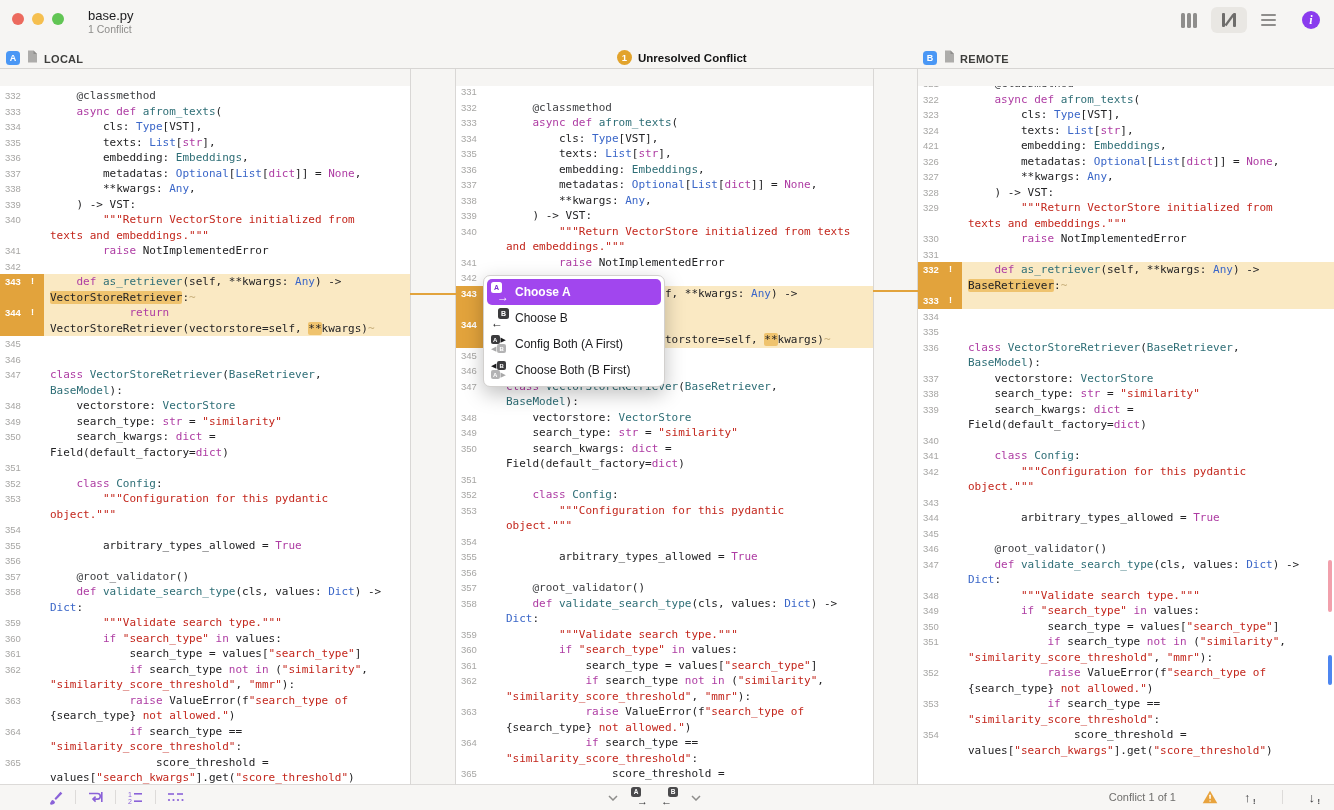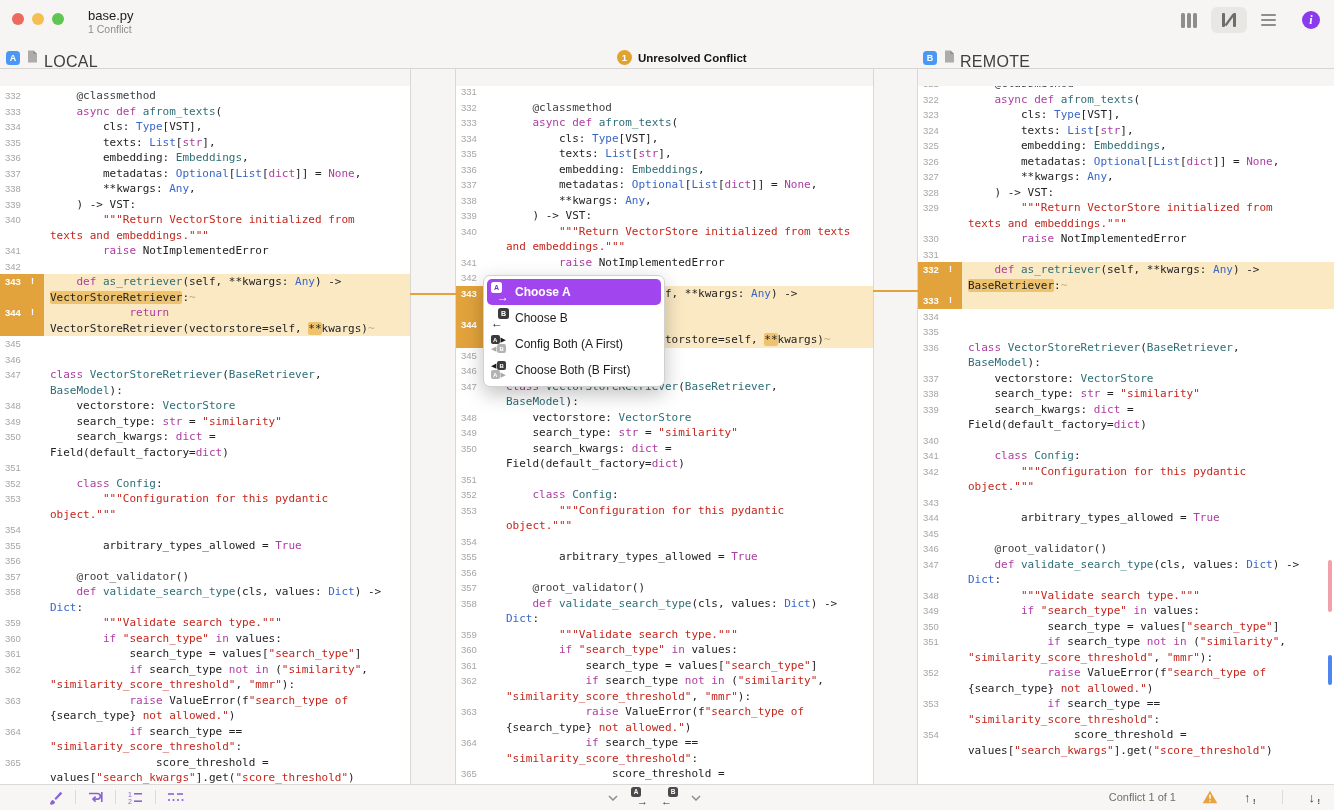--- a/index.html
+++ b/index.html
@@ -17,21 +17,21 @@
   .pill{width:36px;height:26px;background:#E9E7E3;border-radius:6px;display:flex;align-items:center;justify-content:center}
   .hbars i{display:block;width:15px;height:2.6px;background:#8F8E8C;border-radius:1.3px;margin:2.4px 0}
   .infobtn{width:18px;height:18px;border-radius:50%;background:#8A3BEE;color:#fff;font-family:"Liberation Serif",serif;
            font-weight:bold;font-style:italic;font-size:12px;display:flex;align-items:center;justify-content:center;margin-left:12px}
 
   
   .paneheaders{position:absolute;left:0;top:40px;right:0;height:28px;background:#F6F5F3;border-bottom:1px solid #D7D5D3}
   .badge{position:absolute;width:14px;height:14px;border-radius:3.5px;background:#4A97F5;color:#fff;font-size:9px;
          font-weight:bold;display:flex;align-items:center;justify-content:center;top:11px}
   .docicon{position:absolute;top:10px}
-  .phlabel{position:absolute;top:13px;font-size:16px;font-weight:normal;color:#3e3e3c;letter-spacing:.3px}
+  .phlabel{position:absolute;top:13px;font-size:11px;font-weight:bold;color:#3e3e3c;letter-spacing:.3px}
   .cbadge{position:absolute;left:617px;top:10px;width:15px;height:15px;border-radius:50%;background:#E2A32C;color:#fff;
           font-size:9.5px;font-weight:bold;display:flex;align-items:center;justify-content:center}
   .ctitle{position:absolute;left:638px;top:12px;font-size:11.5px;font-weight:bold;color:#141414}
 
   
   .pane{position:absolute;top:86px;height:716px;overflow:hidden;background:#FFFFFF}
   .pane-local{left:0;width:410px}.pane-merged{left:456px;width:417px}.pane-remote{left:918px;width:416px}
   .vline{position:absolute;top:69px;height:716px;width:1px;background:#D9D7D5;z-index:4}
   .line{display:flex;min-height:15.5px}
   .gut{flex:0 0 44px;box-sizing:border-box;padding-left:5px;font-size:9.5px;line-height:15.5px;color:#A7A6A4;position:relative}
@@ -434,21 +434,21 @@
       </div>
       <div class="line">
         <span class="gut">323</span>
         <div class="code"><span class="pl">        cls: </span><span class="ty">Type</span><span class="pl">[VST],</span></div>
       </div>
       <div class="line">
         <span class="gut">324</span>
         <div class="code"><span class="pl">        texts: </span><span class="ty">List</span><span class="pl">[</span><span class="kw">str</span><span class="pl">],</span></div>
       </div>
       <div class="line">
-        <span class="gut">325</span>
+        <span class="gut">421</span>
         <div class="code"><span class="pl">        embedding: </span><span class="tn">Embeddings</span><span class="pl">,</span></div>
       </div>
       <div class="line">
         <span class="gut">326</span>
         <div class="code"><span class="pl">        metadatas: </span><span class="ty">Optional</span><span class="pl">[</span><span class="ty">List</span><span class="pl">[</span><span class="kw">dict</span><span class="pl">]] = </span><span class="kw">None</span><span class="pl">,</span></div>
       </div>
       <div class="line">
         <span class="gut">327</span>
         <div class="code"><span class="pl">        **kwargs: </span><span class="ty">Any</span><span class="pl">,</span></div>
       </div>

